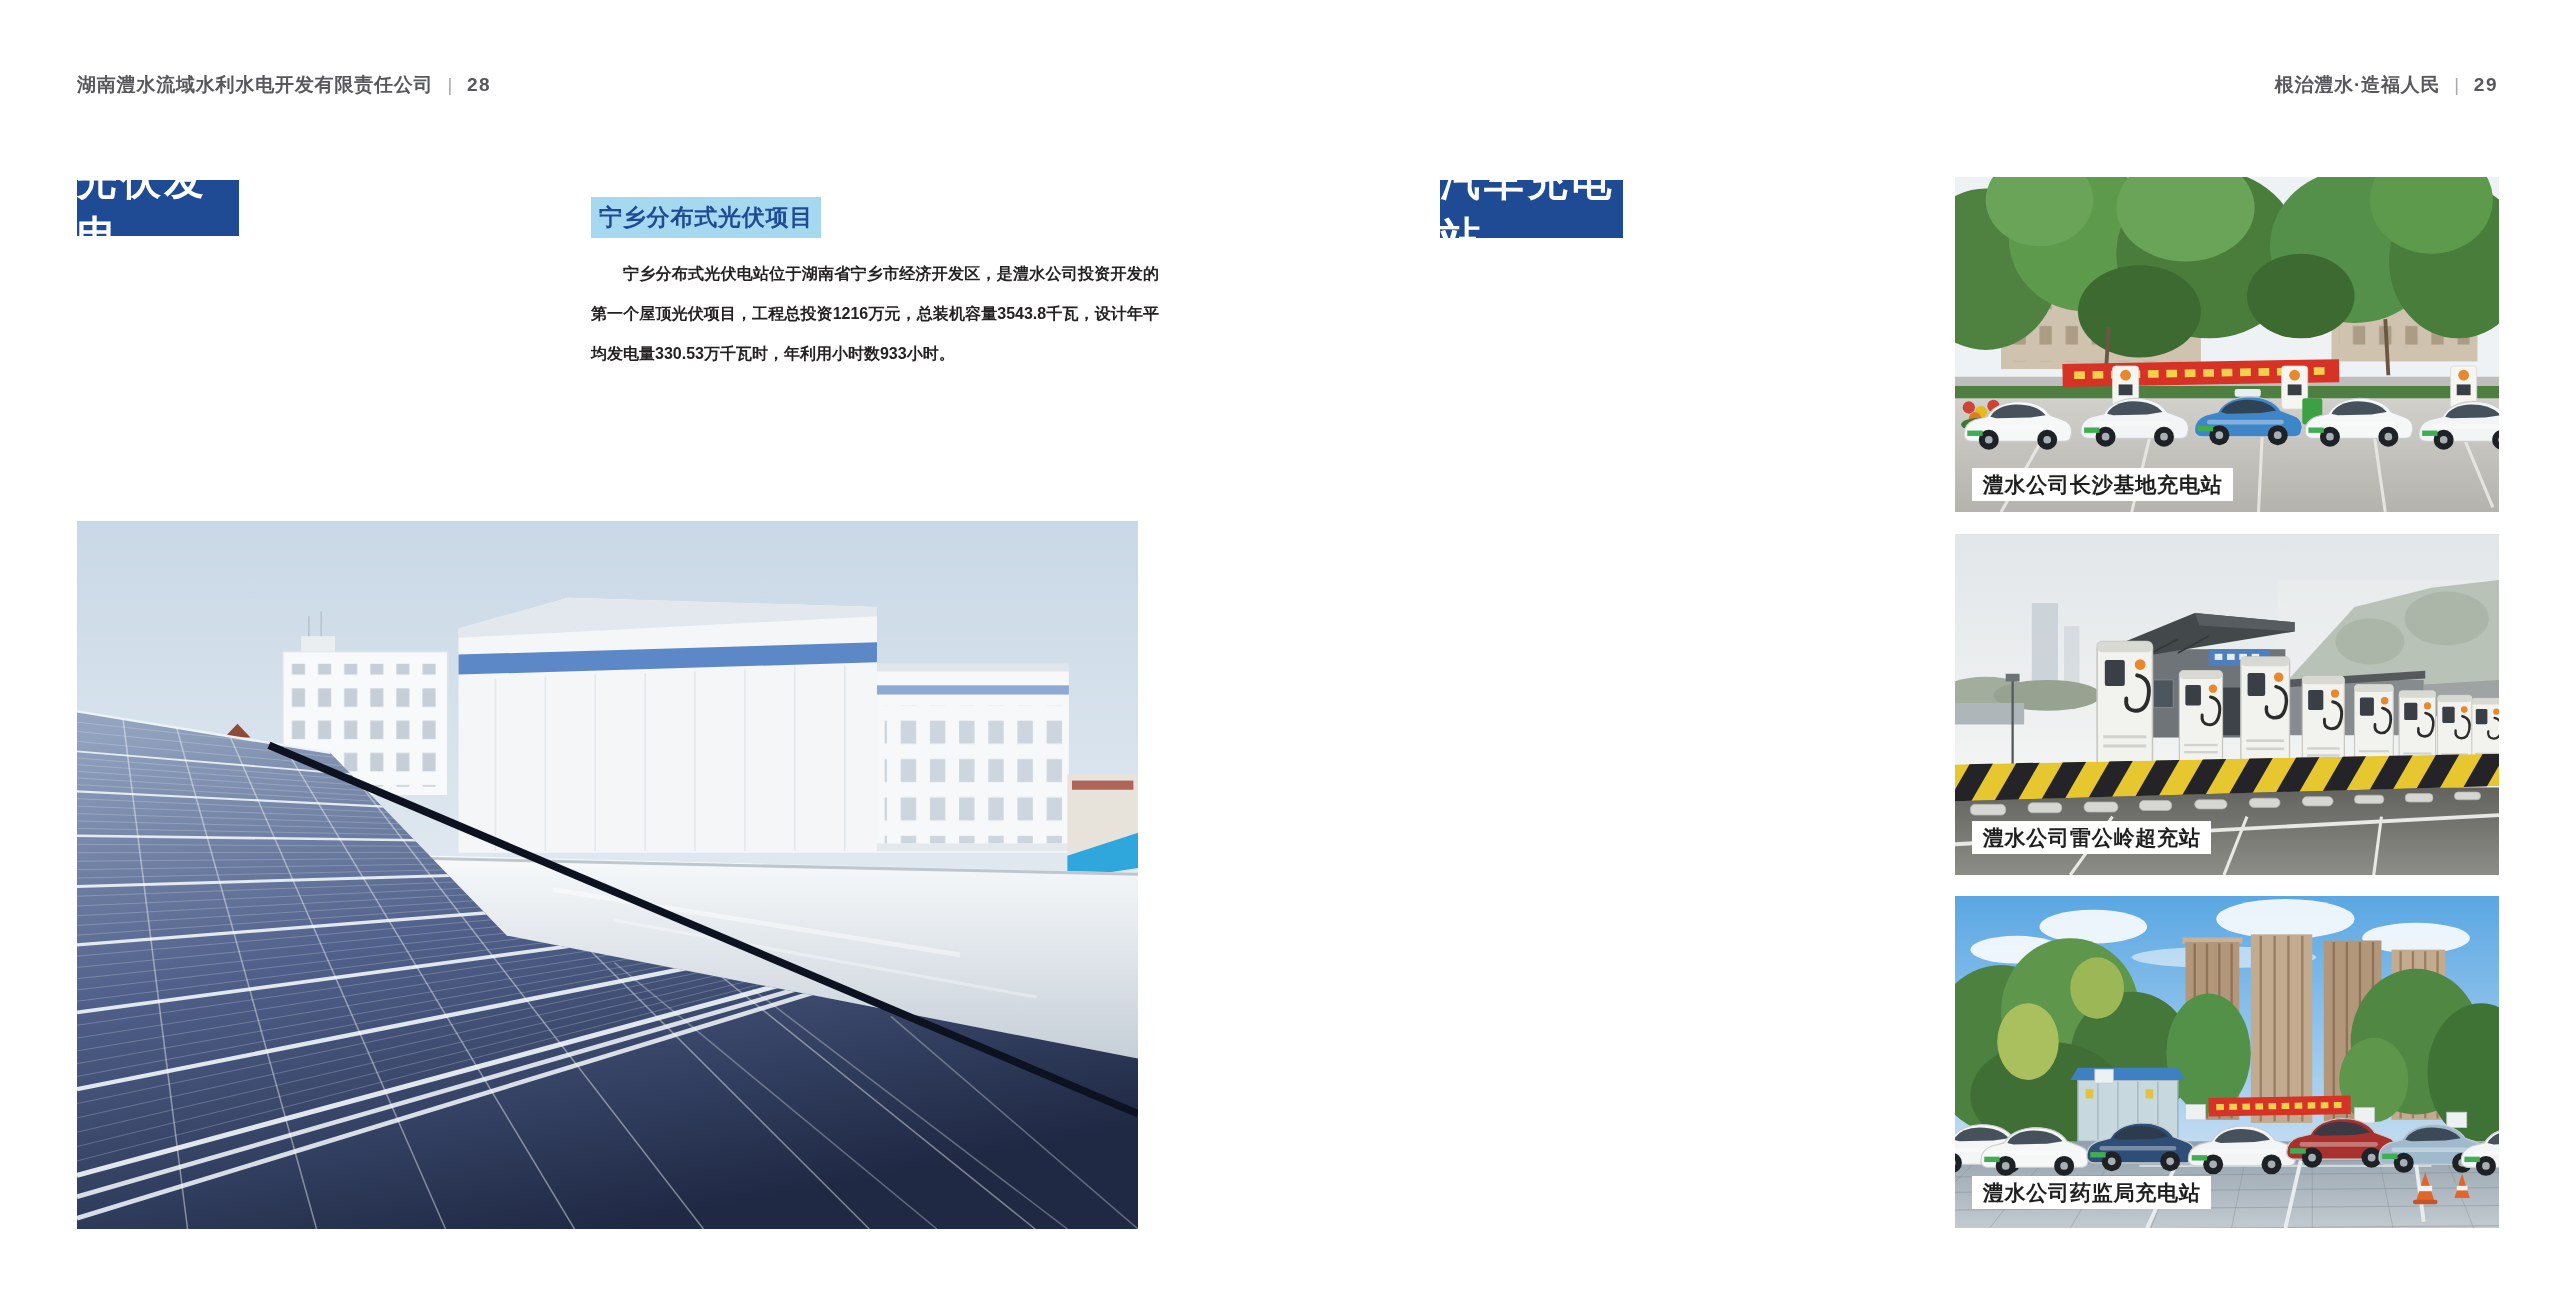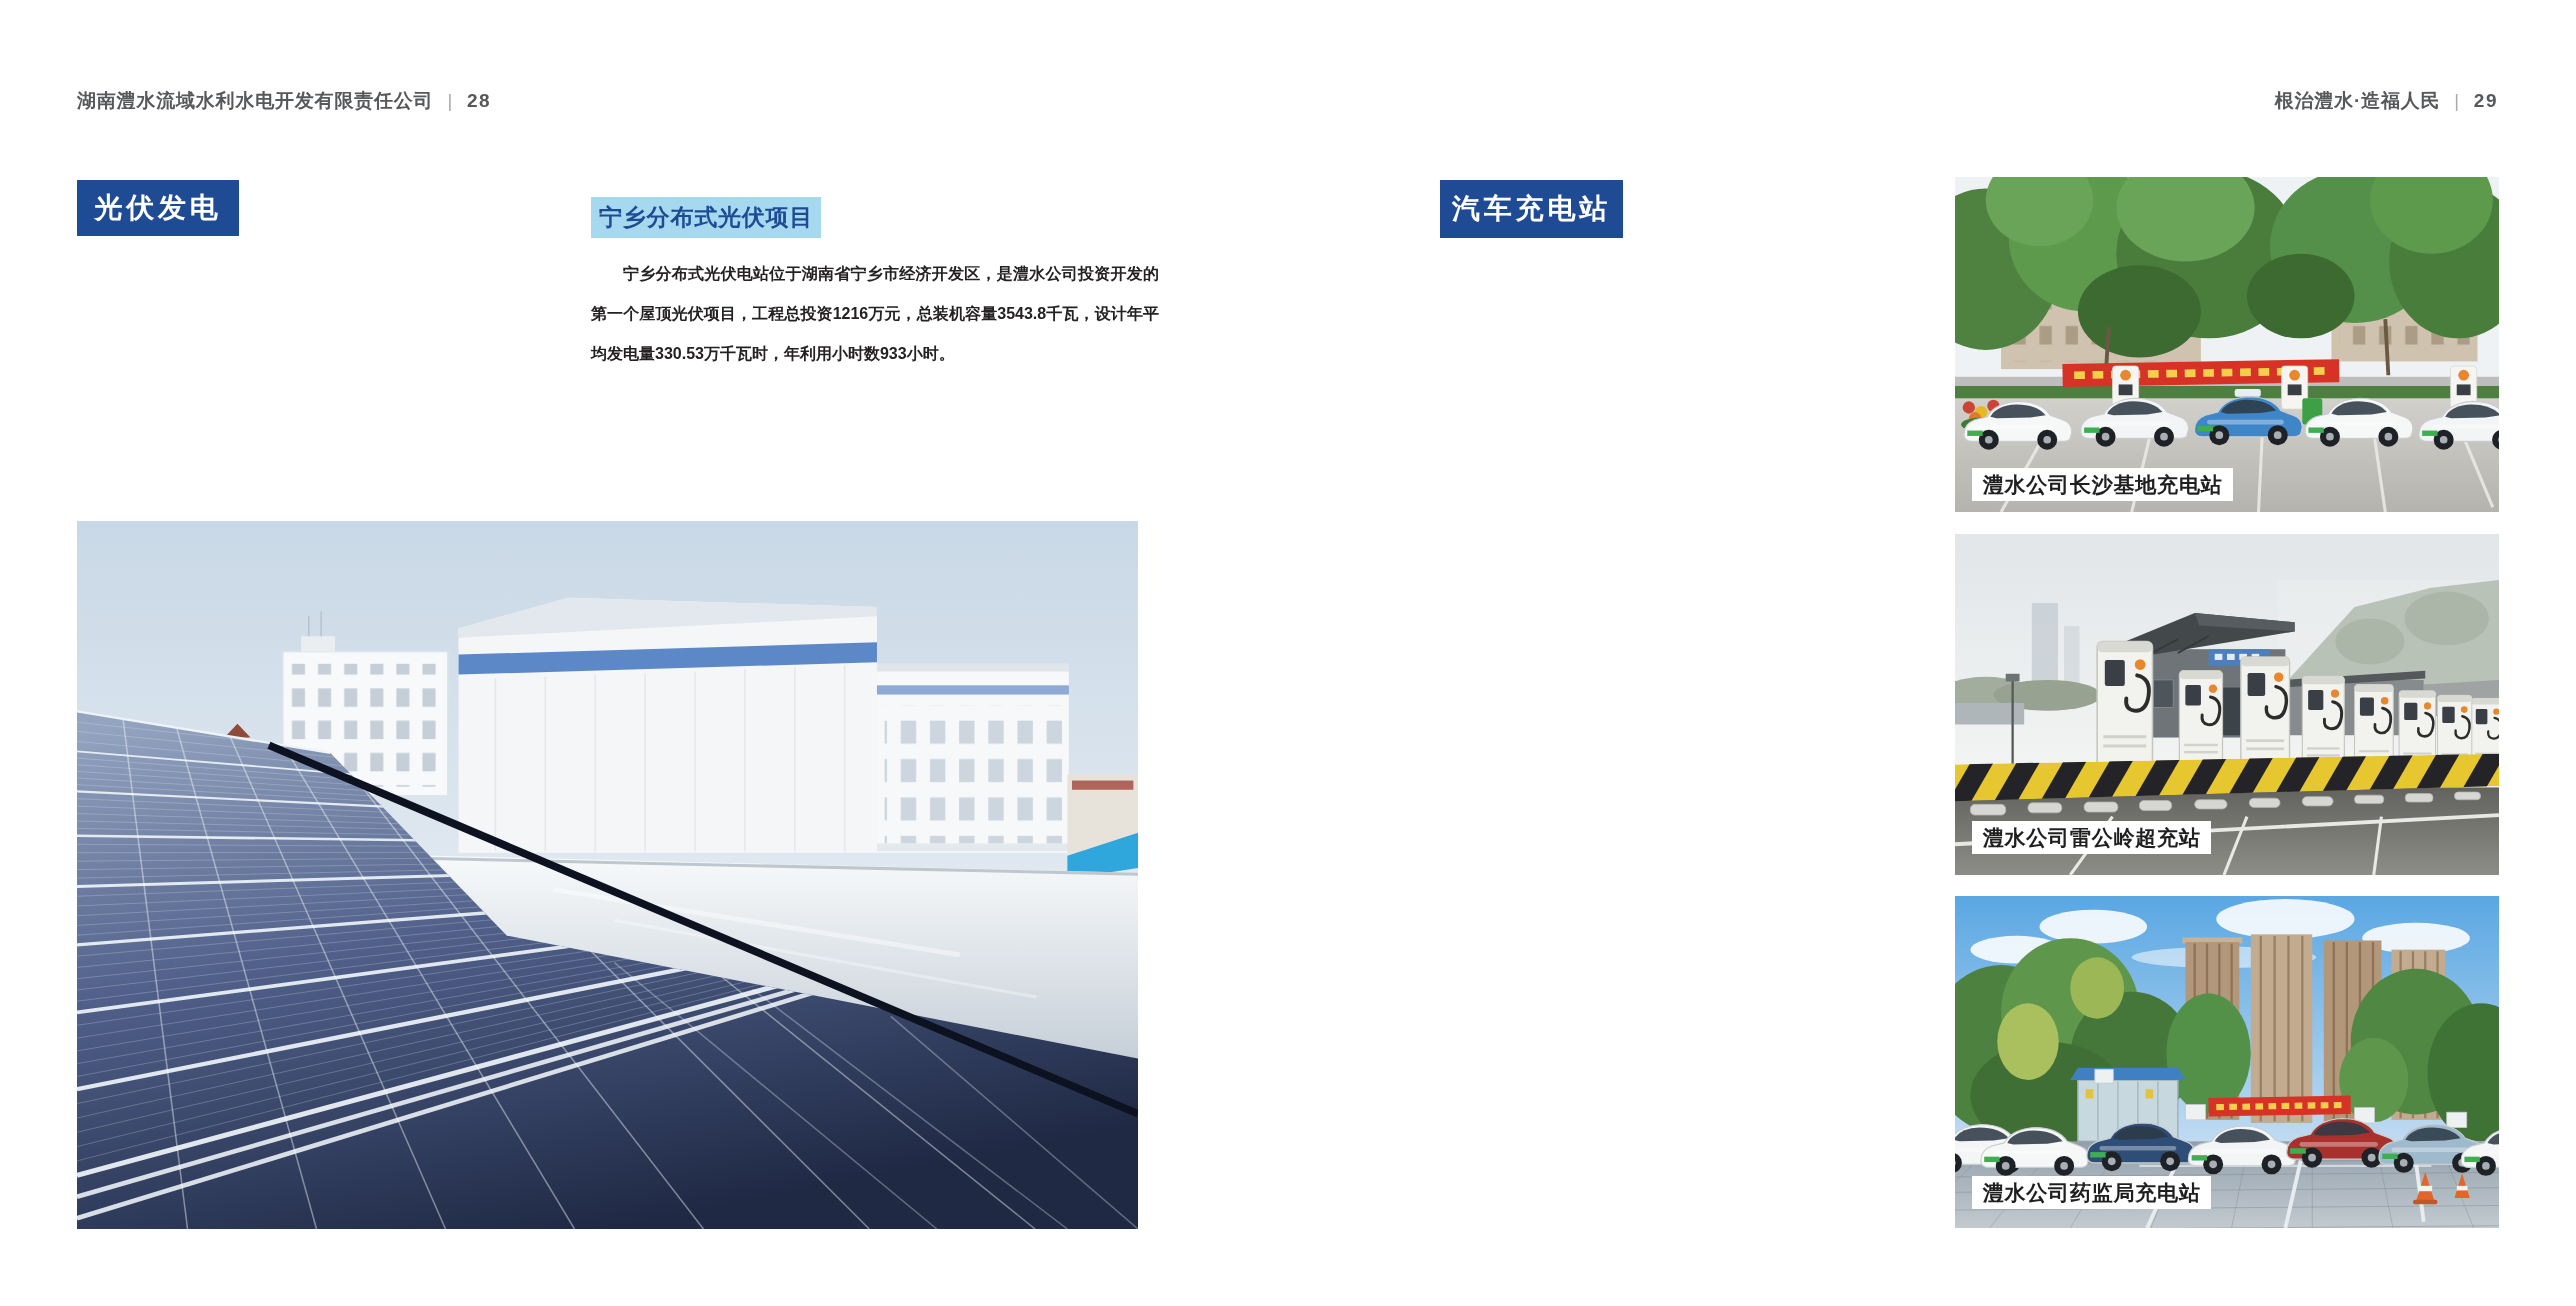--- a/index.html
+++ b/index.html
@@ -1,27 +1,27 @@
 <!DOCTYPE html>
 <html style="--title-bg: #1E4B94; --subtitle-bg: #A6D9F0; --subtitle-text: #1E4B94; --header-text: #57585B; --body-text: #242122; --caption-text: #1F1F1F; --banner-red: #D63226;font-size:12.3px"><head>
 <meta charset="utf-8">
 <style>
   html,body{margin:0;padding:0;background:#ffffff;}
   .spread{
     position:relative;width:2576px;height:1306px;background:#ffffff;overflow:hidden;
     font-family:"Liberation Sans","DejaVu Sans",sans-serif;
   }
-  .hdr{position:absolute;top:88px;font-size:19px;font-weight:700;color:var(--header-text,#57585B);letter-spacing:0.8px;}
+  .hdr{position:absolute;top:72px;font-size:19px;font-weight:700;color:var(--header-text,#57585B);letter-spacing:0.8px;}
   .hdr-left{left:77px;}
   .hdr-right{right:78px;}
   .hdr .sep{color:#A8A9AC;font-weight:400;margin:0 14px;font-size:18.4px;}
   .hdr .pn{letter-spacing:1.5px;}
   .title-box{
     position:absolute;display:flex;align-items:center;justify-content:center;
-    background:var(--title-bg,#1E4B94);color:#ffffff;font-weight:800;font-size:28px;letter-spacing:3.8px;
+    background:var(--title-bg,#1E4B94);color:#ffffff;font-weight:800;font-size:40px;letter-spacing:3.8px;
   }
   #title-pv{left:77px;top:180px;width:162px;height:56px;}
   #title-ev{left:1440px;top:180px;width:183px;height:58px;}
   .subtitle{
     position:absolute;left:591px;top:197px;height:41px;line-height:41px;padding:0 8px;
     background:var(--subtitle-bg,#A6D9F0);color:var(--subtitle-text,#1E4B94);
     font-size:23px;font-weight:800;letter-spacing:0.8px;white-space:nowrap;
   }
   .para{
     position:absolute;font-size:16px;line-height:40px;font-weight:600;

